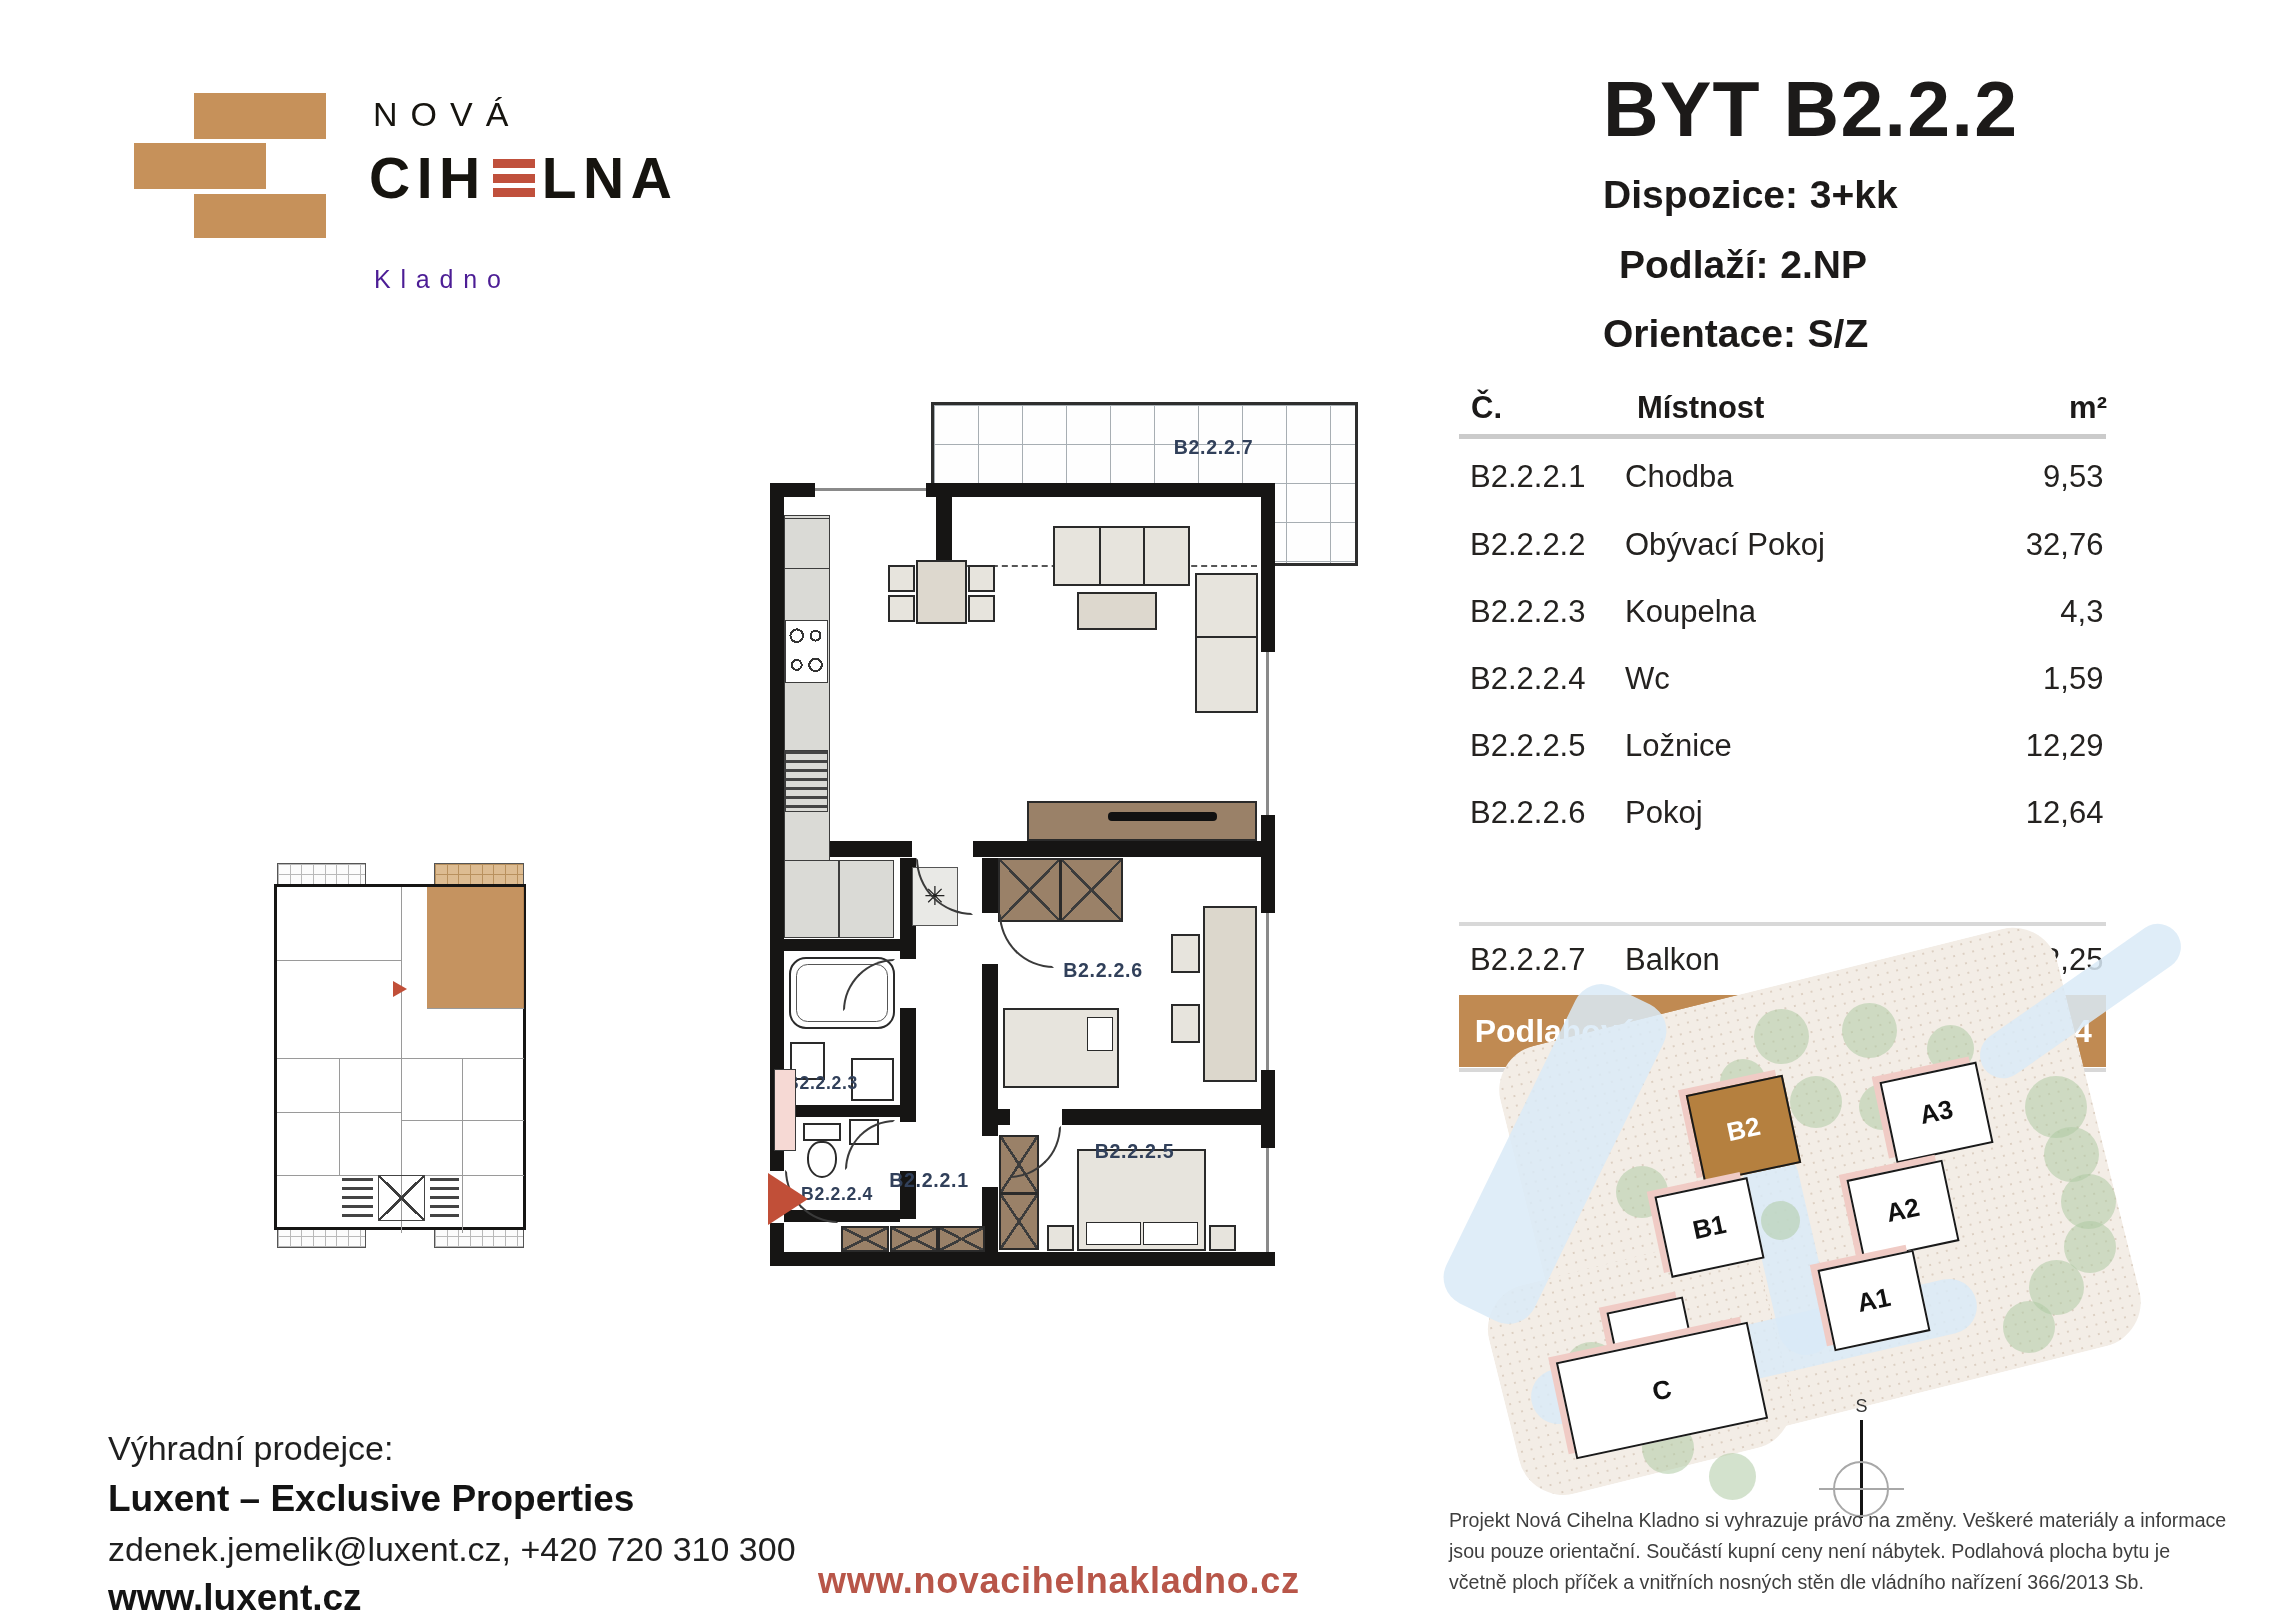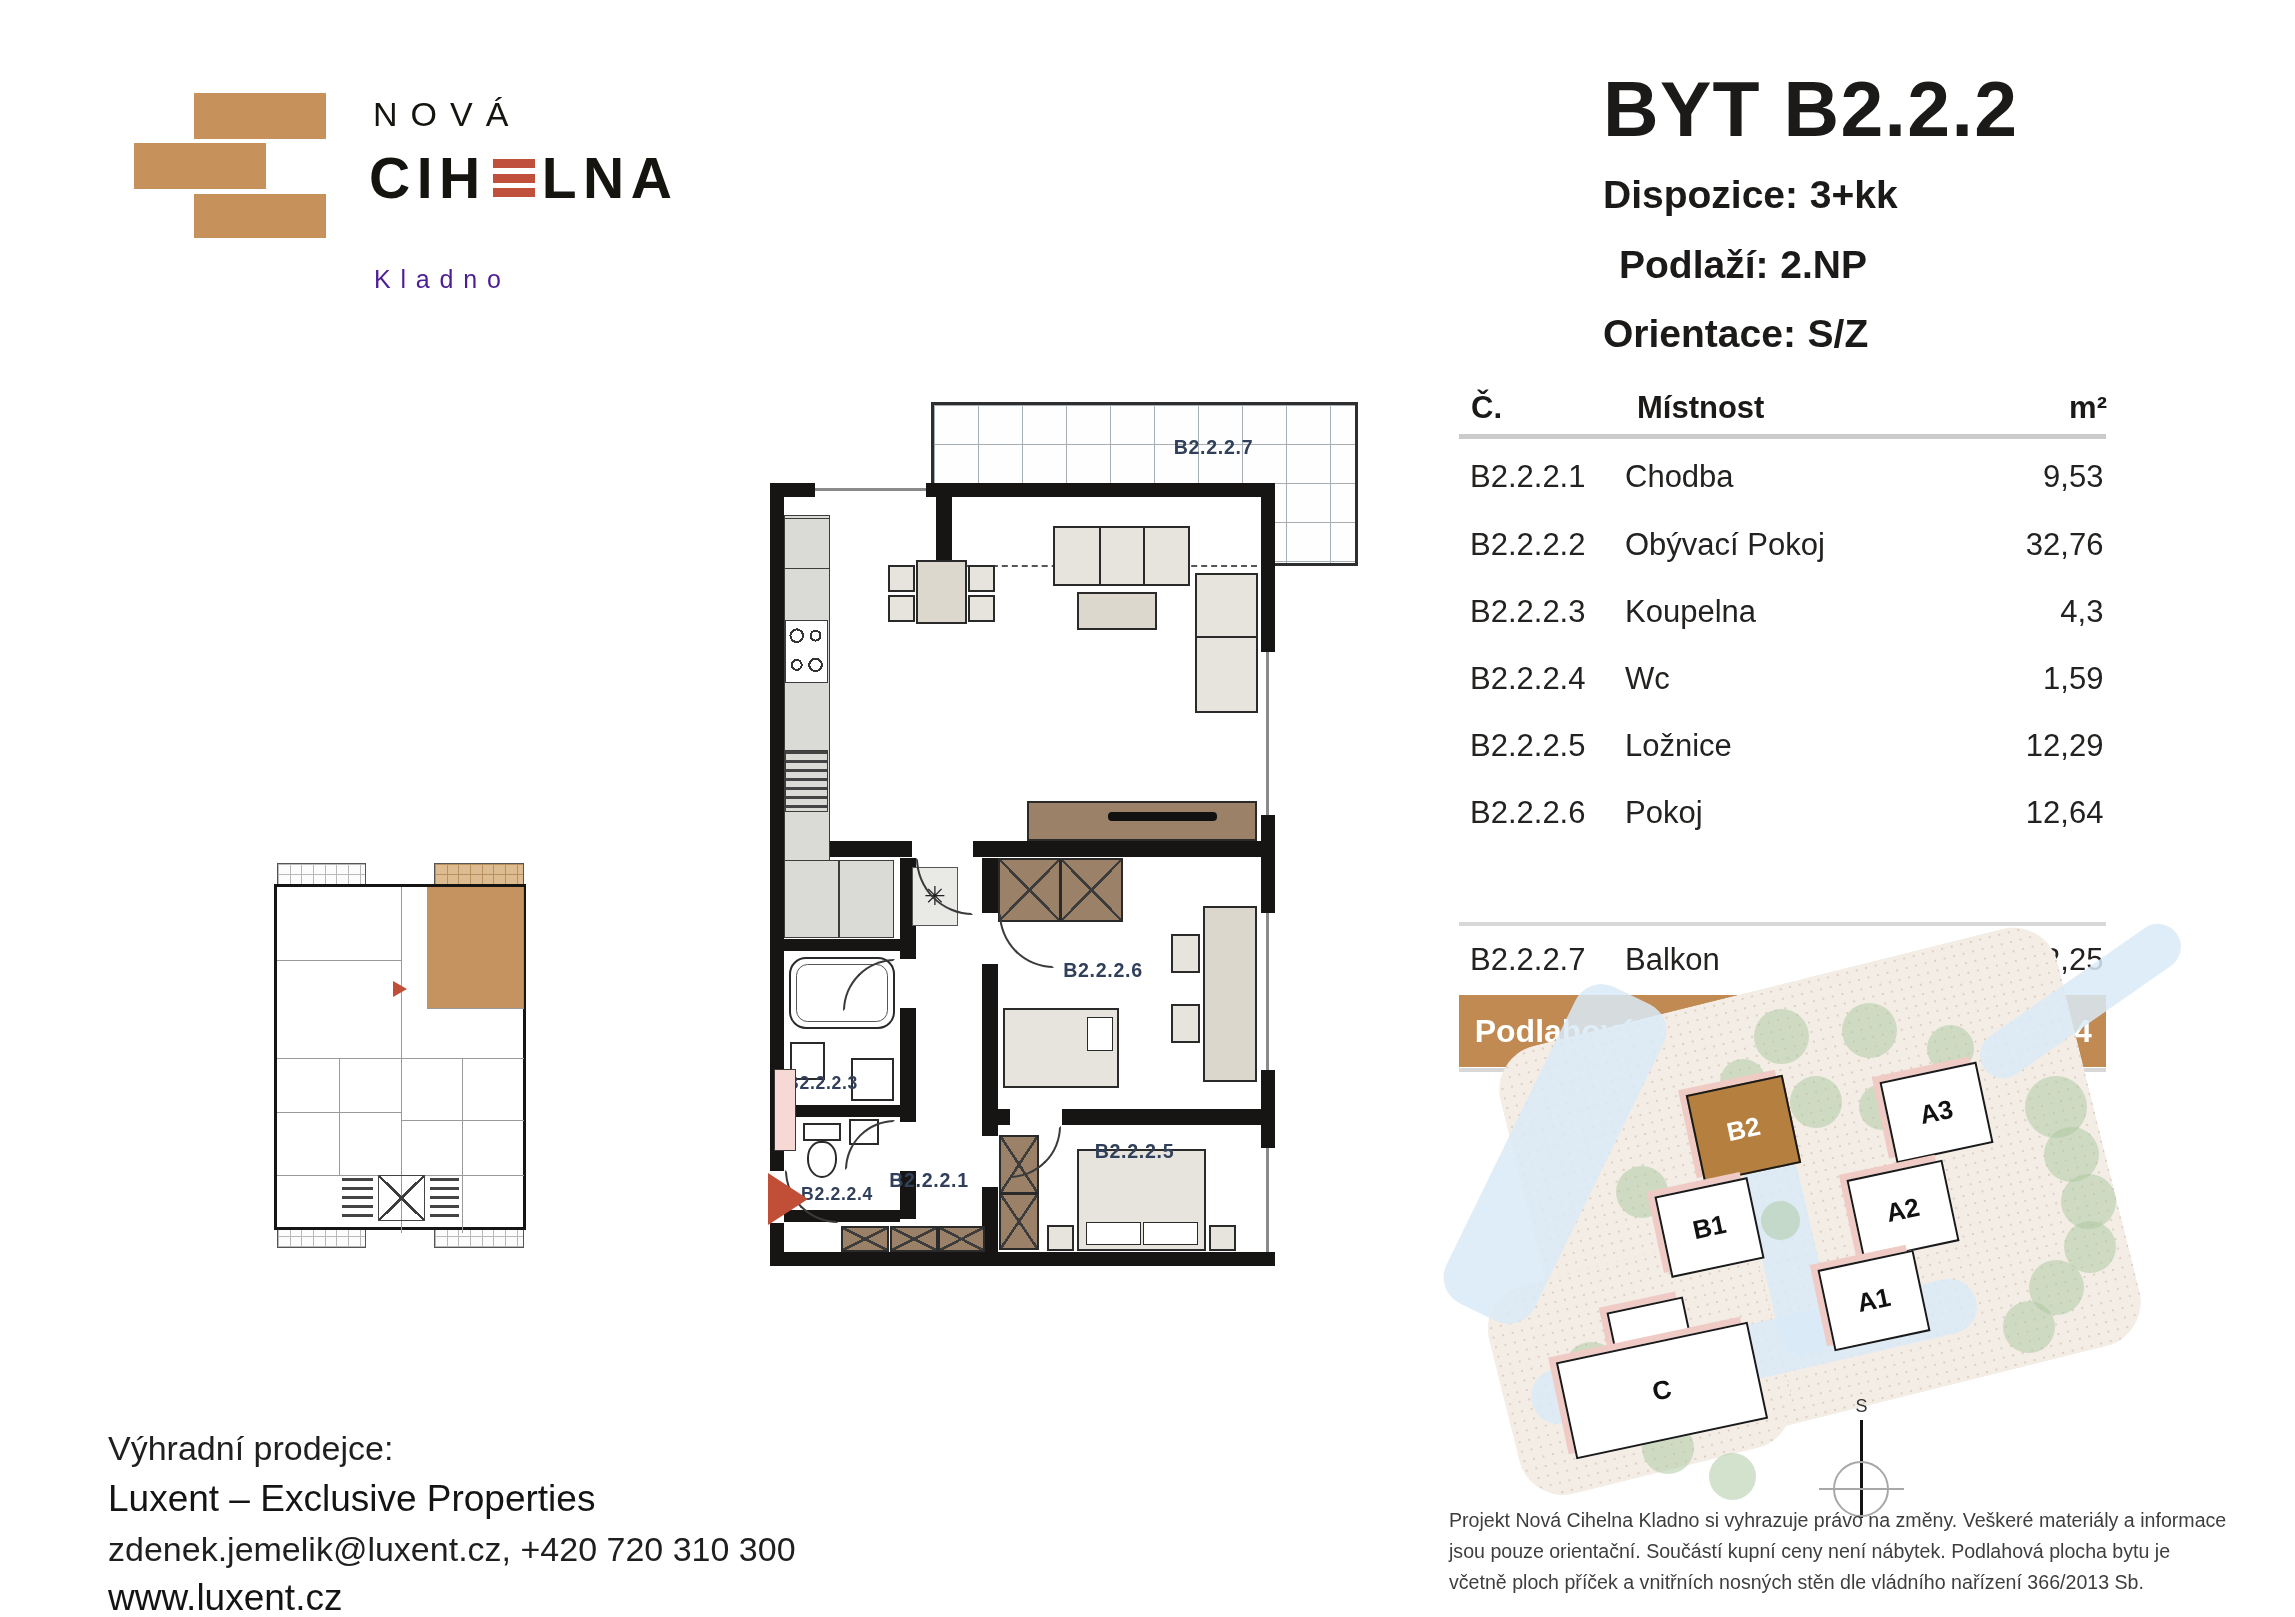--- a/index.html
+++ b/index.html
@@ -68,21 +68,21 @@
      background-image: radial-gradient(#DCCFC2 1px, transparent 1px);
      background-size:9.8px 9.8px; border-radius:46px; }
   .road { background:#D9EAF7; opacity:.85; border-radius:29px; }
   .tree { border-radius:50%; background:#AECBA4; opacity:.55; }
   .bldg { border:2px solid #1A1A1A; background:#fff; display:flex; align-items:center; justify-content:center;
           font-size:26px; font-weight:600; color:#111; box-shadow:-6.5px -6.5px 0 #F0CBC5; transform:rotate(-12deg); }
   .bldg.tan { background:#B5803F; color:#ffffff; }
 
   
   .f-light { font-size:34px; font-weight:400; color:#1f1f1f; }
-  .f-bold  { font-size:37px; font-weight:400; color:#141414; }
+  .f-bold  { font-size:37px; font-weight:700; color:#141414; }
   .f-link  { font-size:36px; font-weight:800; color:#B85649; letter-spacing:0.7px; }
   .f-disc  { font-size:19.6px; line-height:31px; color:#3E3E3E; }
 </style>
 </head>
 <body>
 
 <div class="page">
 
   <div class="a brick" style="left:194px; top:93px; width:132px; height:46px;"></div>
   <div class="a brick" style="left:134px; top:143px; width:132px; height:46px;"></div>
@@ -327,17 +327,18 @@
     <div style="position:absolute; left:41px; top:23.5px; width:2.6px; height:98px; background:#141414;"></div>
     <div style="position:absolute; left:14.3px; top:65px; width:56px; height:56px; border:2px solid #A8A8A8; border-radius:50%;"></div>
     <div style="position:absolute; left:0; top:92px; width:85px; height:2px; background:#A8A8A8;"></div>
   </div>
 
   <div class="a f-light" style="left:108px; top:1429px;">Výhradní prodejce:</div>
   <div class="a f-bold" style="left:108px; top:1478px;">Luxent – Exclusive Properties</div>
   <div class="a f-light" style="left:108px; top:1530px;">zdenek.jemelik@luxent.cz, +420 720 310 300</div>
   <div class="a f-bold" style="left:108px; top:1577px;">www.luxent.cz</div>
 
+  <div class="a f-link" style="left:818px; top:1560px;">www.novacihelnakladno.cz</div>
 
   <div class="a f-disc" style="left:1449px; top:1505px; width:783px;">Projekt Nová Cihelna Kladno si vyhrazuje právo na změny. Veškeré materiály a informace jsou pouze orientační. Součástí kupní ceny není nábytek. Podlahová plocha bytu je včetně ploch příček a vnitřních nosných stěn dle vládního nařízení 366/2013 Sb.</div>
 
 </div>
 
 
 </body></html>

